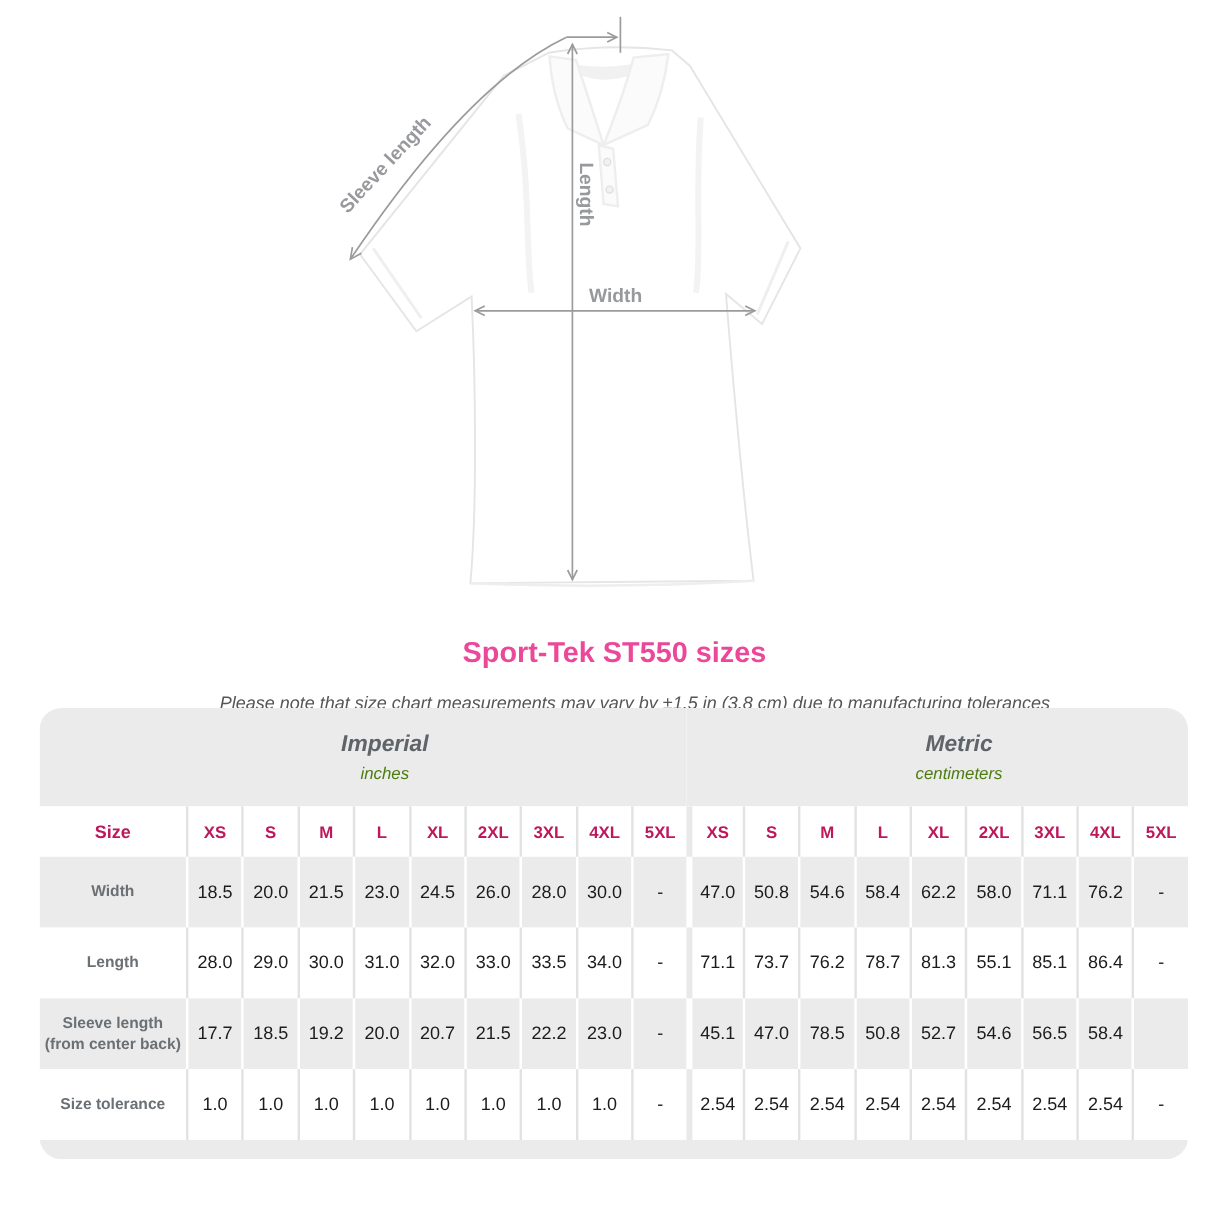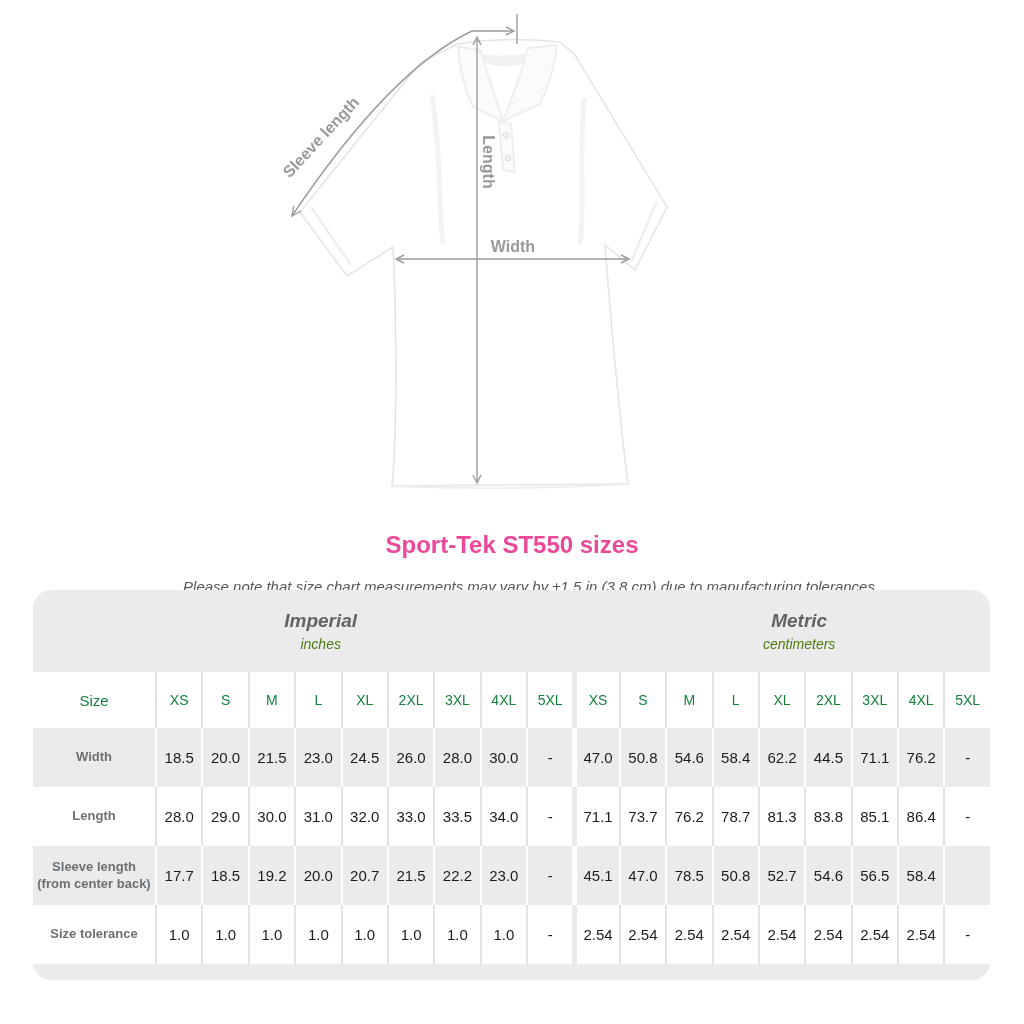--- a/index.html
+++ b/index.html
@@ -22,21 +22,21 @@
     position:absolute; left:33px; top:590px; width:957px;
     border-radius:18px; overflow:hidden;
   }
   table { width:100%; border-collapse:separate; border-spacing:0; table-layout:fixed; }
   td { padding:0; text-align:center; vertical-align:middle; }
 
   .band-row td { background:#ebebeb; height:82px;padding-left:36px; }
   .sec-title { font-style:italic; font-weight:bold; font-size:19px; color:#5f6468; }
   .sec-sub   { font-style:italic; font-size:14px; color:#4d7c0f; margin-top:4px; }
 
-  .size-row td { background:#ffffff; height:56px; font-weight:normal; font-size:14px; color:#15803d; }
+  .size-row td { background:#ffffff; height:42px; font-weight:bold; font-size:14px; color:#be185d; }
   .size-row td.row-label { font-size:15px; }
 
   .data-row td { height:59px; font-size:15px; color:#1c1c1c; }
   .data-row td.row-label { font-weight:bold; font-size:13px; color:#6b7075; line-height:1.3; padding:0 2px; }
   .row-gray td { background:#ebebeb; }
   .row-white td { background:#ffffff; }
 
   .size-row td.sep,  .row-white td.sep  { border-left:2px solid #e2e2e2; }
   .size-row td.sep-wide, .row-white td.sep-wide { border-left:5px solid #e9e9e9; }
   .row-gray td.sep  { border-left:2px solid #ffffff; }
@@ -161,42 +161,42 @@
           <td class="sep">24.5</td>
           <td class="sep">26.0</td>
           <td class="sep">28.0</td>
           <td class="sep">30.0</td>
           <td class="sep">-</td>
           <td class="sep-wide">47.0</td>
           <td class="sep">50.8</td>
           <td class="sep">54.6</td>
           <td class="sep">58.4</td>
           <td class="sep">62.2</td>
-          <td class="sep">44.5</td>
+          <td class="sep">58.0</td>
           <td class="sep">71.1</td>
           <td class="sep">76.2</td>
           <td class="sep">-</td>
         </tr>
         <tr class="data-row row-white">
           <td class="row-label">Length</td>
           <td class="sep">28.0</td>
           <td class="sep">29.0</td>
           <td class="sep">30.0</td>
           <td class="sep">31.0</td>
           <td class="sep">32.0</td>
           <td class="sep">33.0</td>
           <td class="sep">33.5</td>
           <td class="sep">34.0</td>
           <td class="sep">-</td>
           <td class="sep-wide">71.1</td>
           <td class="sep">73.7</td>
           <td class="sep">76.2</td>
           <td class="sep">78.7</td>
           <td class="sep">81.3</td>
-          <td class="sep">83.8</td>
+          <td class="sep">55.1</td>
           <td class="sep">85.1</td>
           <td class="sep">86.4</td>
           <td class="sep">-</td>
         </tr>
         <tr class="data-row row-gray">
           <td class="row-label">Sleeve length (from center back)</td>
           <td class="sep">17.7</td>
           <td class="sep">18.5</td>
           <td class="sep">19.2</td>
           <td class="sep">20.0</td>

